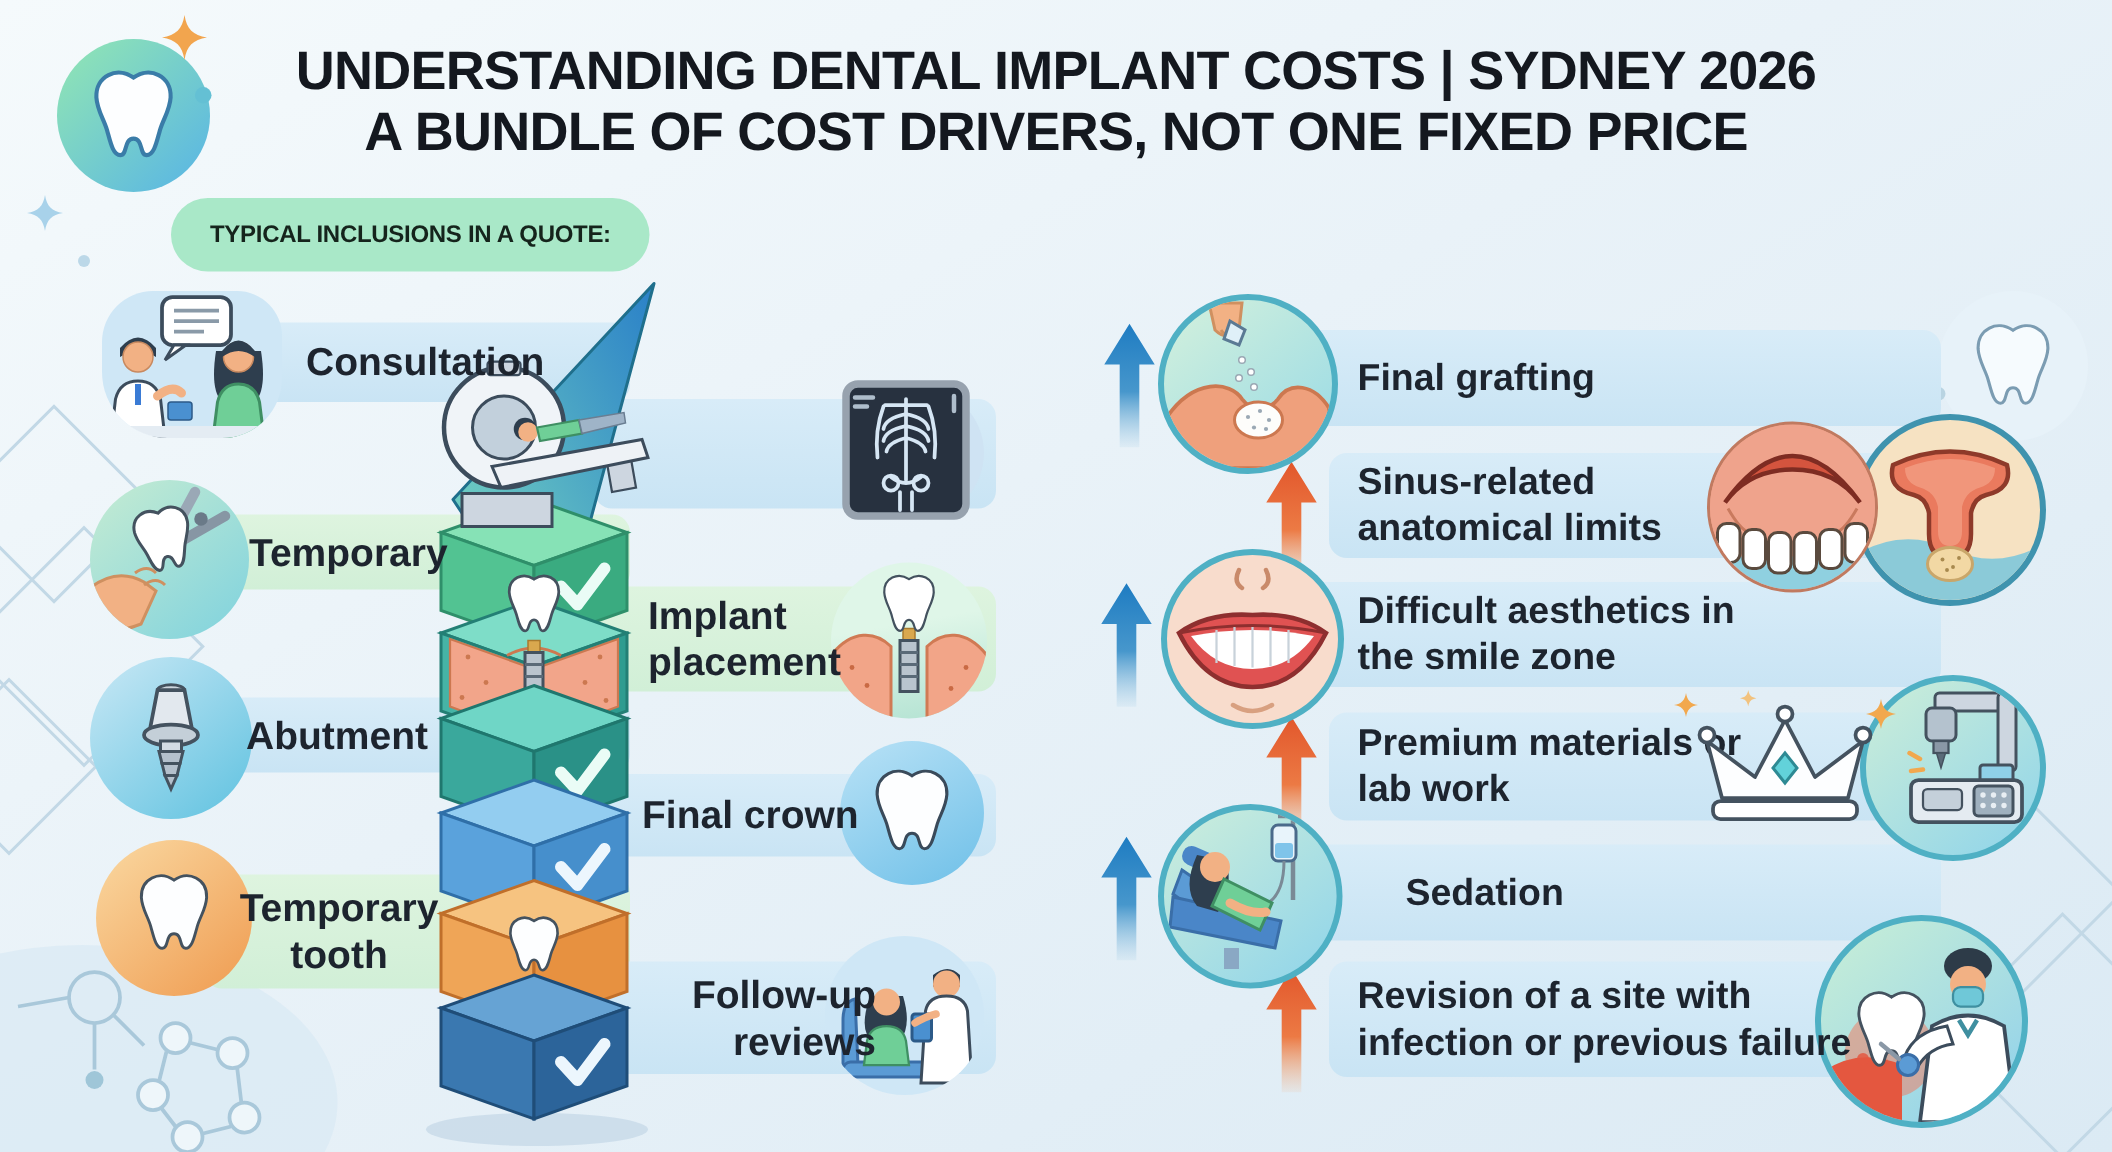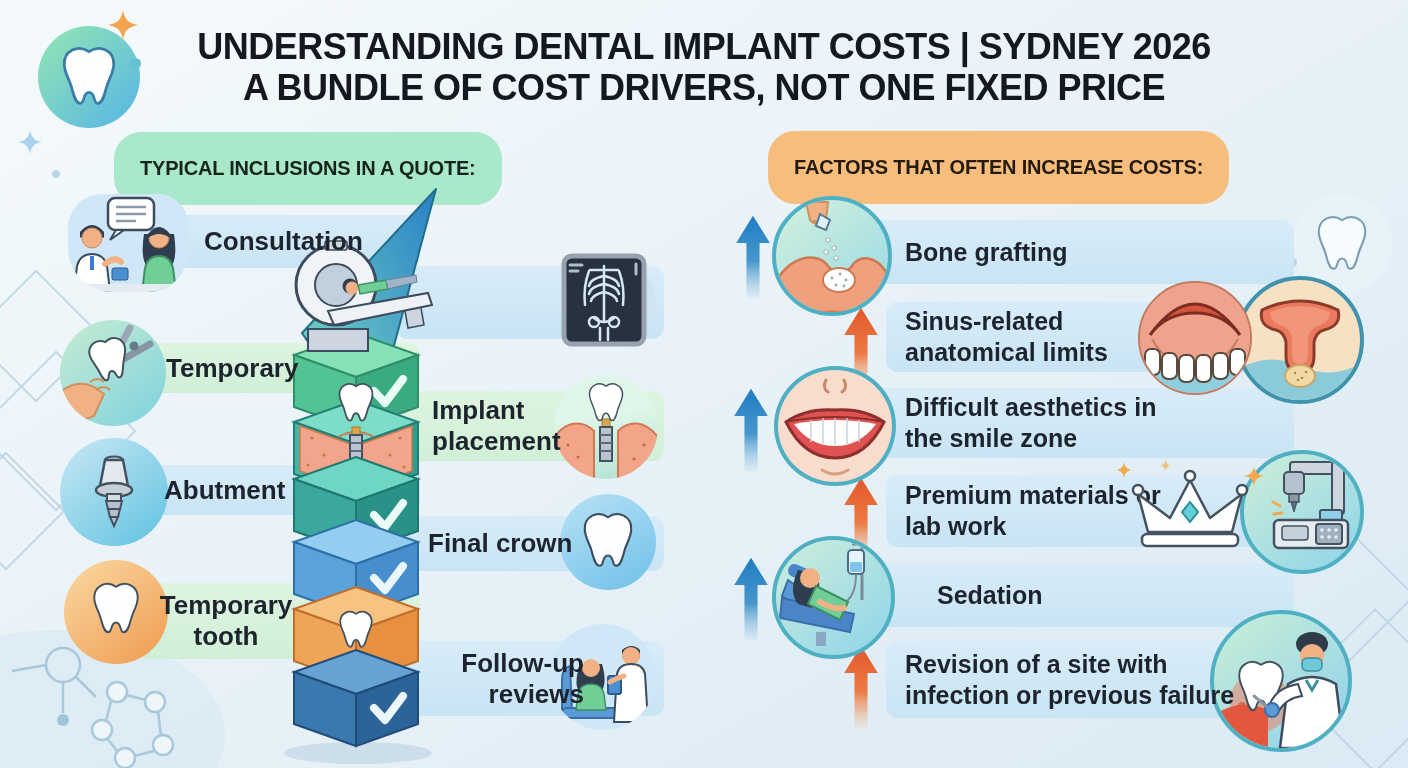--- a/index.html
+++ b/index.html
@@ -7,22 +7,22 @@
     background:linear-gradient(150deg,#f5fafc 0%,#e9f2f8 45%,#dbeaf4 100%);
     font-family:"Liberation Sans",sans-serif;color:#1d242e;}
   .abs{position:absolute;}
   svg{display:block;}
   
   .logo{left:38px;top:26px;width:102px;height:102px;border-radius:50%;
     background:linear-gradient(135deg,#93e7b2,#57b4e6);display:flex;align-items:center;justify-content:center;z-index:3;}
   .title-wrap{left:0;right:0;top:26px;text-align:center;z-index:3;}
   .title-line{font-size:36px;font-weight:800;letter-spacing:-0.5px;line-height:41px;color:#14181f;}
   
-  .pill{border-radius:27px;font-size:20px;font-weight:800;display:flex;align-items:center;
-    padding:12px 26px;height:49px;z-index:3;letter-spacing:-0.2px;}
+  .pill{border-radius:27px;font-size:16px;font-weight:800;display:flex;align-items:center;
+    padding:0 26px;height:49px;z-index:3;letter-spacing:-0.2px;}
   .pill-left{left:114px;top:132px;background:#a9e8c8;color:#15241c;}
   .pill-right{left:768px;top:131px;background:#f6bd7d;color:#241a0e;}
   
   .banner{z-index:1;border-radius:12px;}
   .b-blue{background:linear-gradient(180deg,#d8ecf8,#c9e4f4);}
   .b-green{background:linear-gradient(180deg,#def4df,#d1efd7);}
   
   .lbl{z-index:6;display:flex;align-items:center;font-weight:700;font-size:26px;line-height:31px;color:#1d242e;}
   .rlbl{z-index:6;display:flex;align-items:center;font-weight:800;font-size:25px;line-height:31px;color:#1d242e;}
   
@@ -169,21 +169,20 @@
       <use href="#spark" fill="#a8d2ea"></use>
     </svg>
   <div class="abs dot-blue2"></div>
 
   <div class="abs title-wrap">
     <div class="title-line">UNDERSTANDING DENTAL IMPLANT COSTS | SYDNEY 2026</div>
     <div class="title-line">A BUNDLE OF COST DRIVERS, NOT ONE FIXED PRICE</div>
   </div>
 
   <div class="abs pill pill-left">TYPICAL INCLUSIONS IN A QUOTE:</div>
-  <div class="abs pill pill-right">FACTORS THAT OFTEN INCREASE COSTS:</div>
 
   <div class="abs banner b-blue ban-consult"></div>
   <div class="abs banner b-blue ban-xray"></div>
   <div class="abs banner b-green ban-extract"></div>
   <div class="abs banner b-green ban-implantp"></div>
   <div class="abs banner b-blue ban-abut"></div>
   <div class="abs banner b-blue ban-crown"></div>
   <div class="abs banner b-green ban-temp"></div>
   <div class="abs banner b-blue ban-follow"></div>
 
@@ -391,21 +390,21 @@
       <path d="M20 2 L38 31 L27 31 L27 90 L13 90 L13 31 L2 31 Z" fill="url(#agO)"></path>
     </svg>
 
   <div class="abs banner b-blue rb1"></div>
   <div class="abs banner b-blue rb2"></div>
   <div class="abs banner b-blue rb3"></div>
   <div class="abs banner b-blue rb4"></div>
   <div class="abs banner b-blue rb5"></div>
   <div class="abs banner b-blue rb6"></div>
 
-  <div class="abs rlbl rt1">Bone grafting</div>
+  <div class="abs rlbl rt1">Final grafting</div>
   <div class="abs rlbl rt3">Difficult aesthetics in the smile zone</div>
   <div class="abs rlbl rt2">Sinus-related anatomical limits</div>
   <div class="abs rlbl rt4">Premium materials or lab work</div>
   <div class="abs rlbl rt5">Sedation</div>
   <div class="abs rlbl rt6">Revision of a site with infection or previous failure</div>
 
   <div class="abs circ ring icon-bone">
     <svg width="112" height="112" viewBox="0 0 112 112">
       <path d="M2 78 C20 52 44 54 52 66 C58 74 70 74 76 66 C84 54 100 56 110 72 L110 112 L2 112 Z" fill="#efa07c" stroke="#cc7850" stroke-width="2.5"></path>
       <ellipse cx="63" cy="80" rx="16" ry="12" fill="#fdfdfb" stroke="#cc7850" stroke-width="2"></ellipse>

